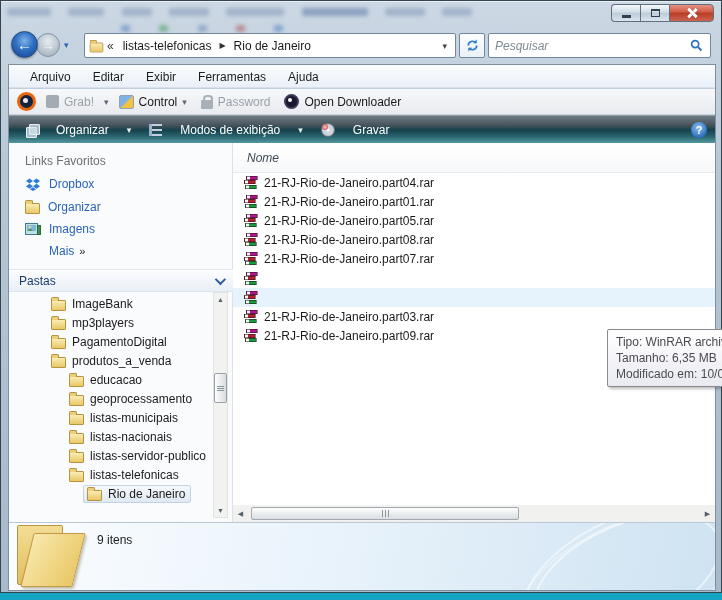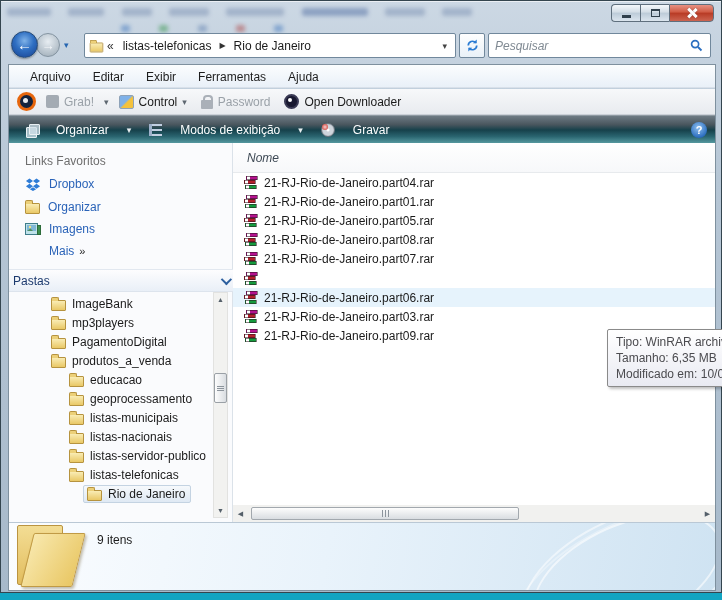--- a/index.html
+++ b/index.html
@@ -115,21 +115,21 @@
   
   .sidebar { position:absolute; left:8px; top:142px; width:224px; height:379px;
     background:#fafbfd; border-right:1px solid #dbe2e9; }
   .fav-title { position:absolute; left:16px; top:11px; color:#6e6e6e; }
   .fav-item { position:absolute; left:16px; display:flex; align-items:center; gap:8px;
     color:#2a63b8; cursor:pointer; }
   .more-link { position:absolute; left:40px; color:#2a63b8; display:flex; gap:5px; align-items:center; }
   .more-chev { color:#222; font-size:11px; letter-spacing:-1px; }
   .pastas-bar { position:absolute; left:0; top:126px; width:224px; height:23px;
     background:linear-gradient(#fdfdfe,#e9eff7); border-top:1px solid #e2e8f0; border-bottom:1px solid #dde4ed;
-    display:flex; align-items:center; padding:0 4px; color:#1c3a6e; }
+    display:flex; align-items:center; padding:0 10px; color:#1c3a6e; }
   .pastas-chev { margin-left:auto; width:8px; height:8px; border-right:2px solid #2d5f9e;
     border-bottom:2px solid #2d5f9e; transform:rotate(45deg) translateY(-2px); }
 
   .tree { position:absolute; left:0; top:151px; width:214px; height:228px; overflow:hidden; }
   .trow { height:19px; display:flex; align-items:center; gap:6px; white-space:nowrap; }
   .lv1 { padding-left:42px; } .lv2 { padding-left:60px; } .lv3 { padding-left:74px; }
   .tree-sel { display:flex; align-items:center; gap:6px; padding:1px 5px 1px 3px;
     background:linear-gradient(#f6f9fc,#dfe9f4); border:1px solid #c4d3e2; border-radius:2px; }
 
   .fico { position:relative; width:15px; height:11px; flex:0 0 15px;
@@ -449,21 +449,20 @@
             <span class="book book-mid"></span>
             <span class="book book-bot"></span>
           </span>
         </div>
       <div class="frow hover">
           <span class="rico">
             <span class="book book-top"></span>
             <span class="book book-mid"></span>
             <span class="book book-bot"></span>
           </span>
-          <span>21-RJ-Rio-de-Janeiro.part06.rar</span>
         </div>
       <div class="frow">
           <span class="rico">
             <span class="book book-top"></span>
             <span class="book book-mid"></span>
             <span class="book book-bot"></span>
           </span>
           <span>21-RJ-Rio-de-Janeiro.part03.rar</span>
         </div>
       <div class="frow">

